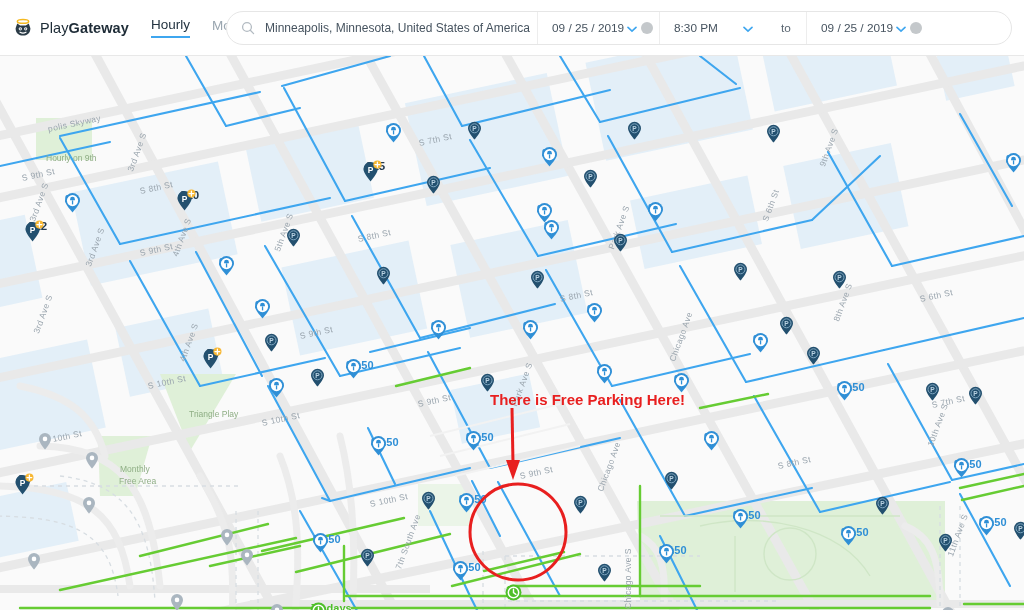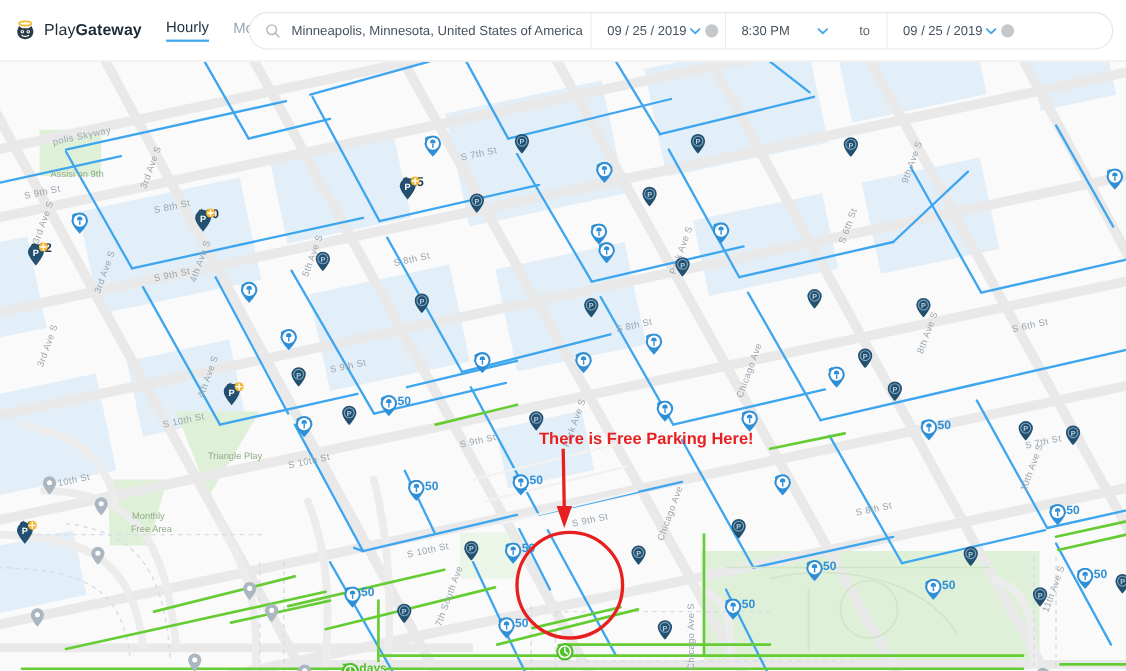--- a/index.html
+++ b/index.html
@@ -366,21 +366,21 @@
       <div style="position: absolute; left: 778px; top: 405px; font-size: 8.5px; color: rgb(154, 165, 174); white-space: nowrap; transform: rotate(-12deg); transform-origin: left center; letter-spacing: 0.4px;">S 8th St</div>
       <div style="position: absolute; left: 836px; top: 260px; font-size: 8.5px; color: rgb(154, 165, 174); white-space: nowrap; transform: rotate(-70deg); transform-origin: left center; letter-spacing: 0.4px;">8th Ave S</div>
       <div style="position: absolute; left: 822px; top: 105px; font-size: 8.5px; color: rgb(154, 165, 174); white-space: nowrap; transform: rotate(-70deg); transform-origin: left center; letter-spacing: 0.4px;">9th Ave S</div>
       <div style="position: absolute; left: 930px; top: 385px; font-size: 8.5px; color: rgb(154, 165, 174); white-space: nowrap; transform: rotate(-70deg); transform-origin: left center; letter-spacing: 0.4px;">10th Ave S</div>
       <div style="position: absolute; left: 950px; top: 495px; font-size: 8.5px; color: rgb(154, 165, 174); white-space: nowrap; transform: rotate(-70deg); transform-origin: left center; letter-spacing: 0.4px;">11th Ave S</div>
       <div style="position: absolute; left: 398px; top: 508px; font-size: 8.5px; color: rgb(154, 165, 174); white-space: nowrap; transform: rotate(-70deg); transform-origin: left center; letter-spacing: 0.4px;">7th South Ave</div>
       <div style="position: absolute; left: 628px; top: 548px; font-size: 8.5px; color: rgb(154, 165, 174); white-space: nowrap; transform: rotate(-90deg); transform-origin: left center; letter-spacing: 0.4px;">Chicago Ave S</div>
     </div>
 
   <div id="place-labels">
-      <div style="position: absolute; left: 46px; top: 97px; font-size: 8.5px; color: rgb(143, 174, 133); white-space: nowrap;">Assisi on 9th</div>
+      <div style="position: absolute; left: 46px; top: 97px; font-size: 8.5px; color: rgb(143, 174, 133); white-space: nowrap;">Hourly on 9th</div>
       <div style="position: absolute; left: 189px; top: 353px; font-size: 8.5px; color: rgb(143, 174, 133); white-space: nowrap;">Triangle Play</div>
       <div style="position: absolute; left: 120px; top: 408px; font-size: 8.5px; color: rgb(143, 174, 133); white-space: nowrap;">Monthly</div>
       <div style="position: absolute; left: 119px; top: 420px; font-size: 8.5px; color: rgb(143, 174, 133); white-space: nowrap;">Free Area</div>
     </div>
 
   <div id="marker-layer">
       <div class="mk garage" style="left: 24px; top: 164px;">
         <span style="display: block; line-height: 0;">
           <svg width="20" height="22" viewBox="0 0 20 22">
             <path d="M8.6 21.4 C8.6 21.4 1.4 13.3 1.4 9.1 A7.2 7.2 0 0 1 15.8 9.1 C15.8 13.3 8.6 21.4 8.6 21.4 Z" fill="#23506f"></path>

